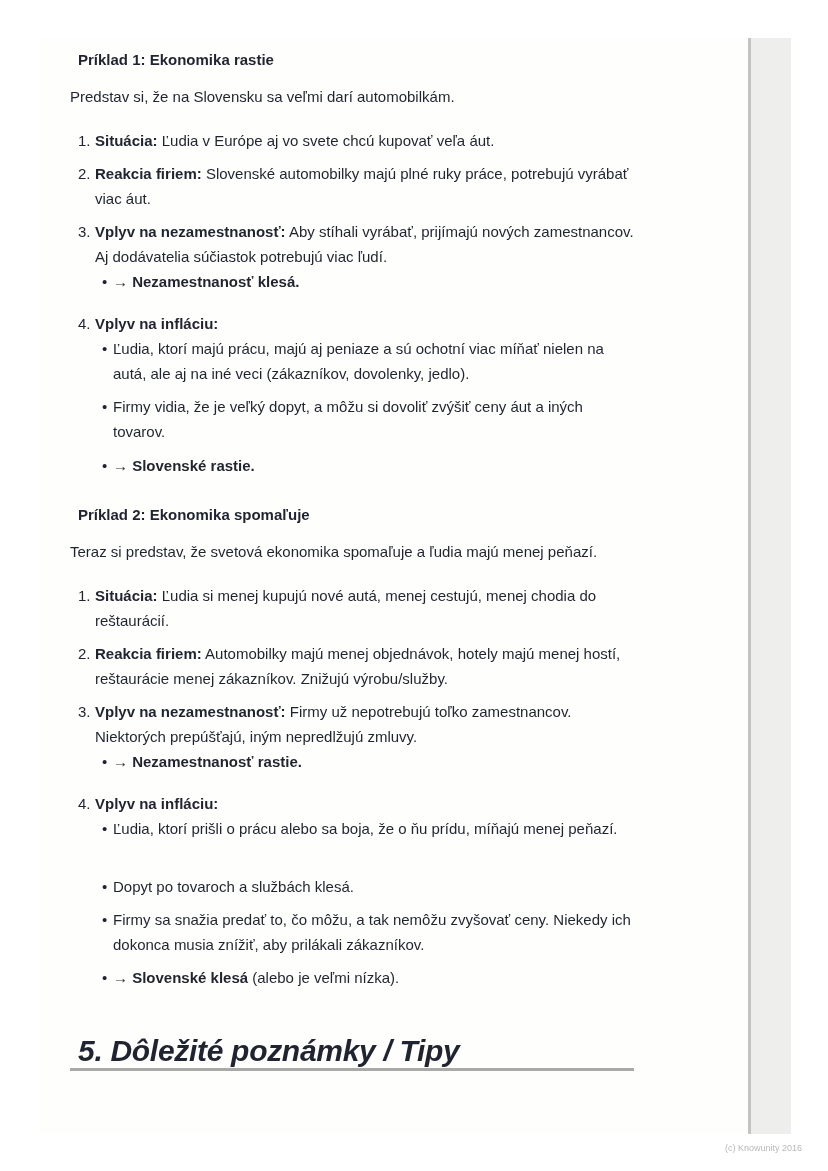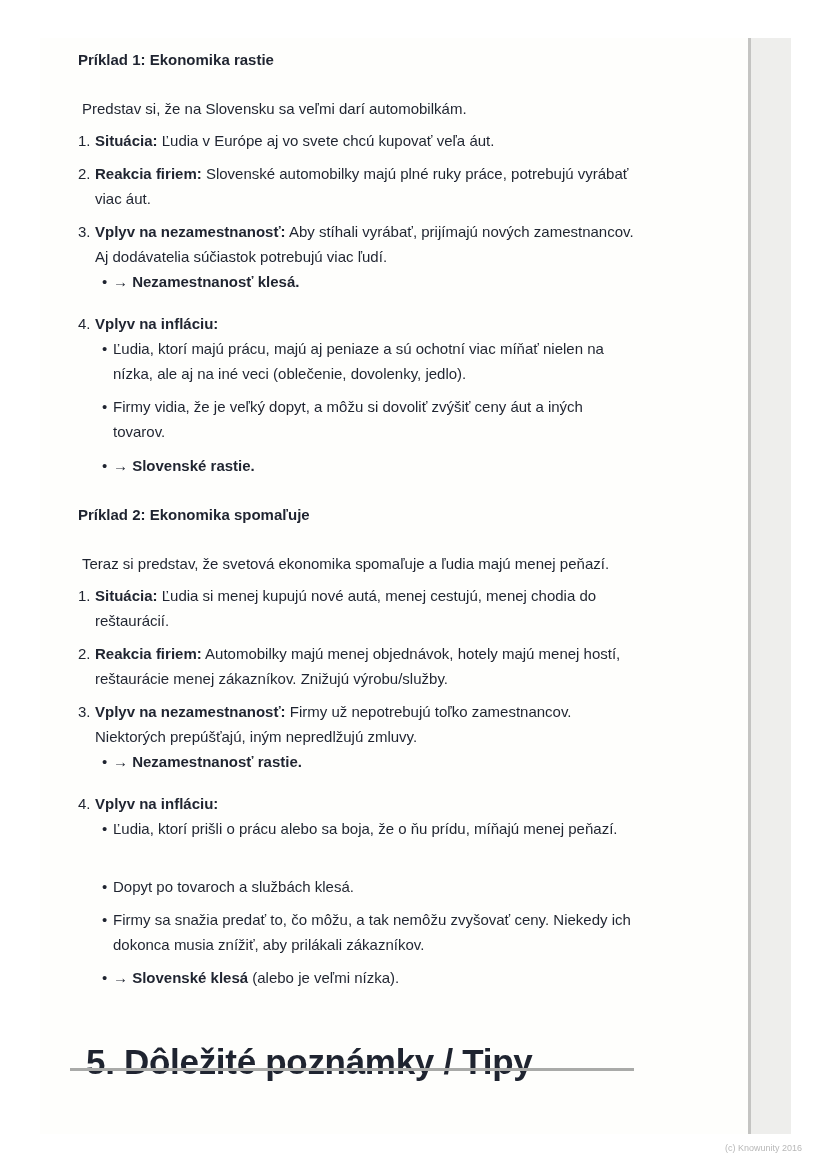--- a/index.html
+++ b/index.html
@@ -11,31 +11,31 @@
   .page {
     position: absolute; left: 40px; top: 38px; width: 708px; height: 1096px;
     background: #fefefc;
   }
   .side {
     position: absolute; left: 748px; top: 38px; width: 43px; height: 1096px;
     background: #eeeeec; border-left: 3px solid #c4c4c2; box-sizing: border-box;
   }
   .content { position: absolute; left: 30px; top: 0; width: 575px; }
   .h4 { font-weight: bold; font-size: 15px; margin: 8px; position: absolute; left: 0; white-space: nowrap; }
-  .p { font-size: 15px; margin: 12px; position: absolute; left: 0; white-space: nowrap; }
+  .p { font-size: 15px; margin: 0; position: absolute; left: 0; white-space: nowrap; }
   .ol-item { position: absolute; left: 8px; width: 560px; font-size: 15px; line-height: 25px; }
   .ol-item .num { position: absolute; left: 0; top: 0; }
   .ol-item .txt { margin-left: 17px; display: block; }
   .ul { position: absolute; left: 32px; width: 530px; font-size: 15px; line-height: 25px; }
   .ul .bullet { position: absolute; left: 0; top: 0; }
   .ul .txt { margin-left: 11px; display: block; }
   b { font-weight: bold; }
   .h2 {
-    position: absolute; left: 0; top: 988px; font-size: 35px; font-weight: bold; margin: 16px;
-    white-space: nowrap; letter-spacing: -0.3px;
+    position: absolute; left: 0; top: 988px; font-size: 30px; font-weight: bold; margin: 8px;
+    white-space: nowrap; letter-spacing: -0.3px; font-style: italic;
   }
   .rule { position: absolute; left: 0; top: 1030px; width: 564px; height: 3px; background: #a9aaa8; }
   .copyright {
     position: absolute; left: 685px; top: 1105px; font-size: 9px; color: #b8b8b8; white-space: nowrap;
   }
 </style>
 </head>
 <body>
 
 <div class="page">
@@ -60,21 +60,21 @@
       <span class="bullet">•</span>
       <span class="txt"><b>→ Nezamestnanosť klesá.</b></span>
     </div>
 
     <div class="ol-item" style="top:273px;">
       <span class="num">4.</span>
       <span class="txt"><b>Vplyv na infláciu:</b></span>
     </div>
     <div class="ul" style="top:298px;">
       <span class="bullet">•</span>
-      <span class="txt">Ľudia, ktorí majú prácu, majú aj peniaze a sú ochotní viac míňať nielen na nízka, ale aj na iné veci (oblečenie, dovolenky, jedlo).</span>
+      <span class="txt">Ľudia, ktorí majú prácu, majú aj peniaze a sú ochotní viac míňať nielen na autá, ale aj na iné veci (zákazníkov, dovolenky, jedlo).</span>
     </div>
     <div class="ul" style="top:356px;">
       <span class="bullet">•</span>
       <span class="txt">Firmy vidia, že je veľký dopyt, a môžu si dovoliť zvýšiť ceny áut a iných tovarov.</span>
     </div>
     <div class="ul" style="top:415px;">
       <span class="bullet">•</span>
       <span class="txt"><b>→ Slovenské rastie.</b></span>
     </div>
 

